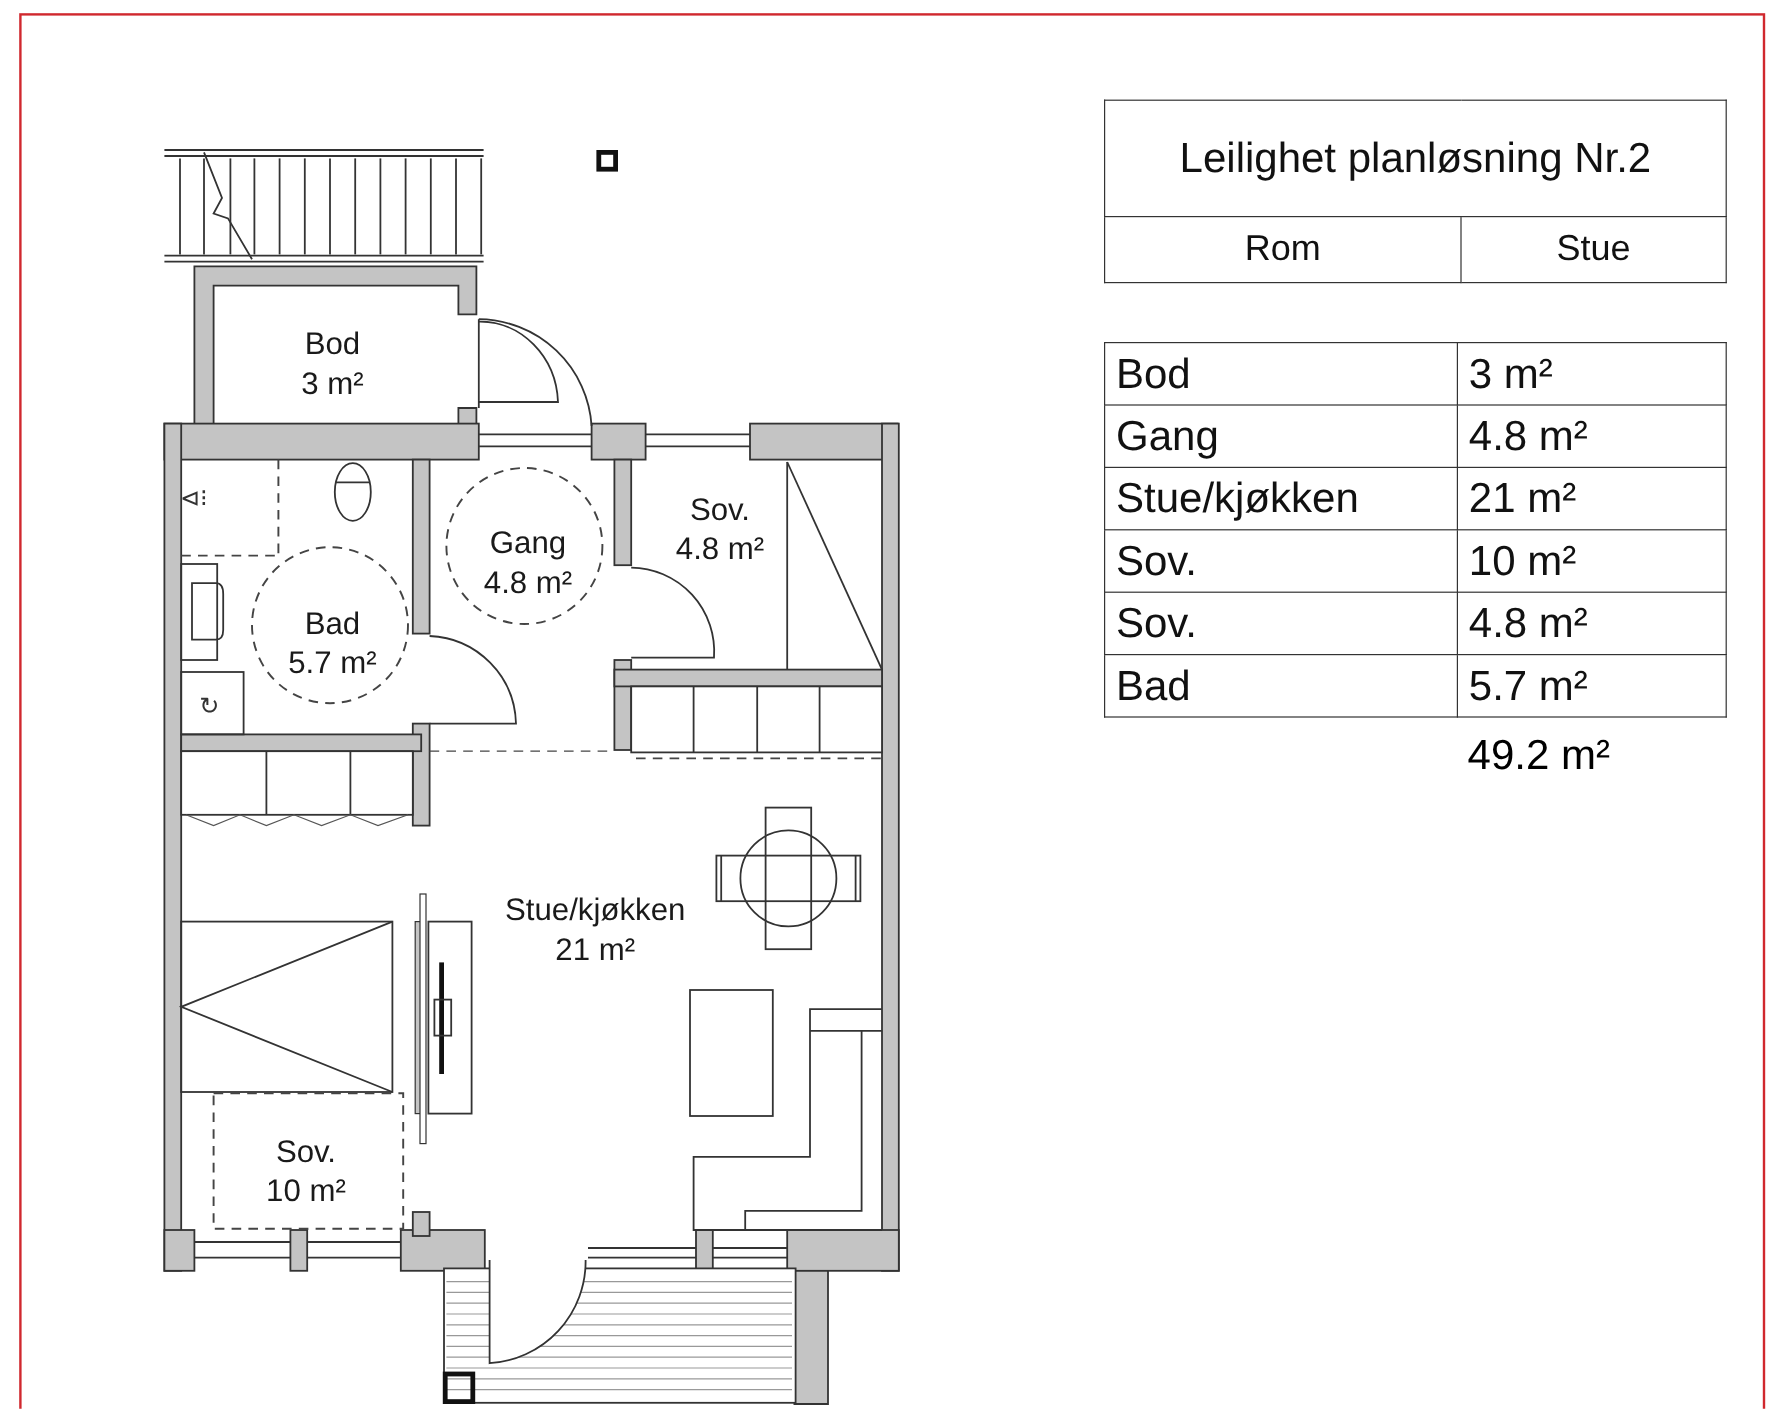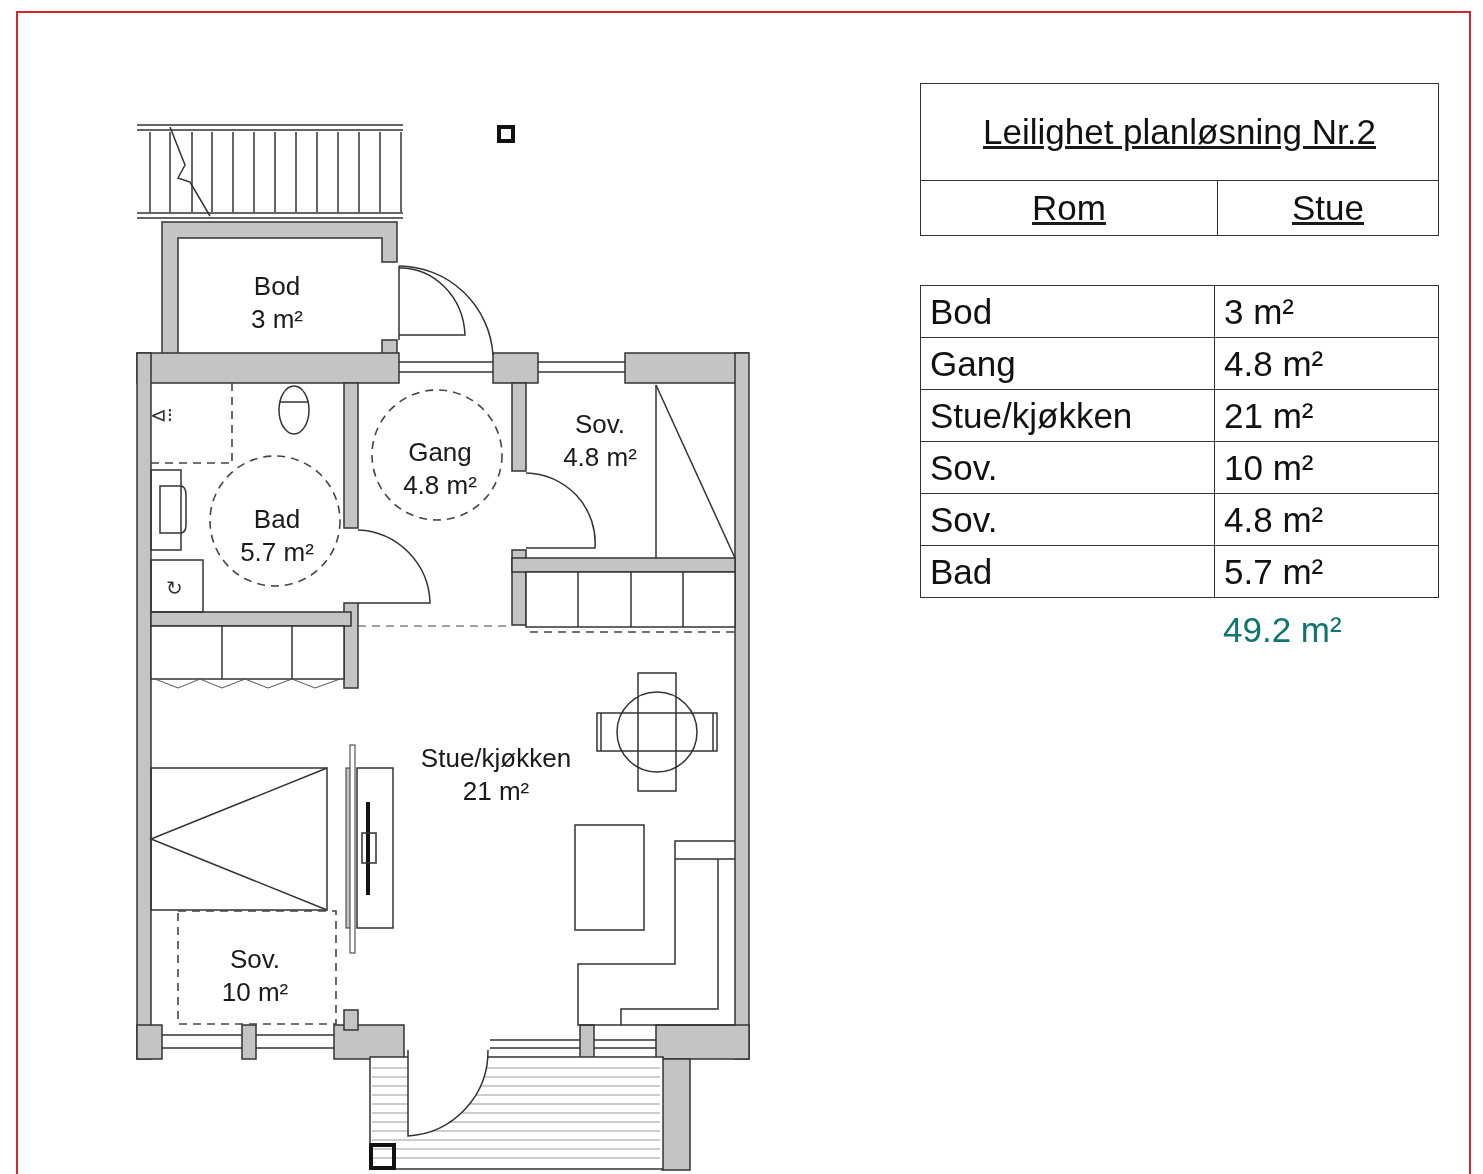--- a/index.html
+++ b/index.html
@@ -1,28 +1,28 @@
 <!DOCTYPE html>
 <html><head>
 <meta charset="utf-8">
 <style>
   html,body{margin:0;padding:0;background:#ffffff;}
   body{width:1483px;height:1174px;position:relative;overflow:hidden;font-family:"Liberation Sans",sans-serif;color:#1a1a1a;}
   .frame{position:absolute;left:16px;top:11px;width:1455px;height:1180px;border:2px solid #d0282e;box-sizing:border-box;}
   .plan{position:absolute;left:0;top:0;width:1483px;height:1174px;}
   .plan svg{position:absolute;left:0;top:0;}
   .room-label{position:absolute;text-align:center;font-size:26px;line-height:33px;color:#1a1a1a;transform:translateX(-50%);white-space:nowrap;}
-  .title-table{position:absolute;left:920px;top:83px;width:519px;border-collapse:collapse;text-decoration:underline;}
+  .title-table{position:absolute;left:920px;top:83px;width:519px;border-collapse:collapse;}
   .title-table td{border:1.5px solid #333;text-align:center;font-size:35px;color:#111;}
   .title-table .ttl{height:94px;}
-  .title-table .hdr{height:52px;font-size:35px;}
+  .title-table .hdr{height:52px;font-size:30px;}
   .area-table{position:absolute;left:920px;top:285px;width:519px;border-collapse:collapse;}
   .area-table td{border:1.5px solid #333;height:52px;font-size:35px;color:#111;padding:0 0 0 9px;box-sizing:border-box;}
   .area-table td.c1{width:294px;}
-  .total{position:absolute;left:1223px;top:610px;font-size:35px;color:#0f766e;}
+  .total{position:absolute;left:1223px;top:610px;font-size:35px;color:#000000;}
 </style>
 </head>
 <body>
 
 <div class="frame"></div>
 
 <div class="plan">
   <svg width="1483" height="1174" viewBox="0 0 1483 1174">
     <defs>
       <style>

